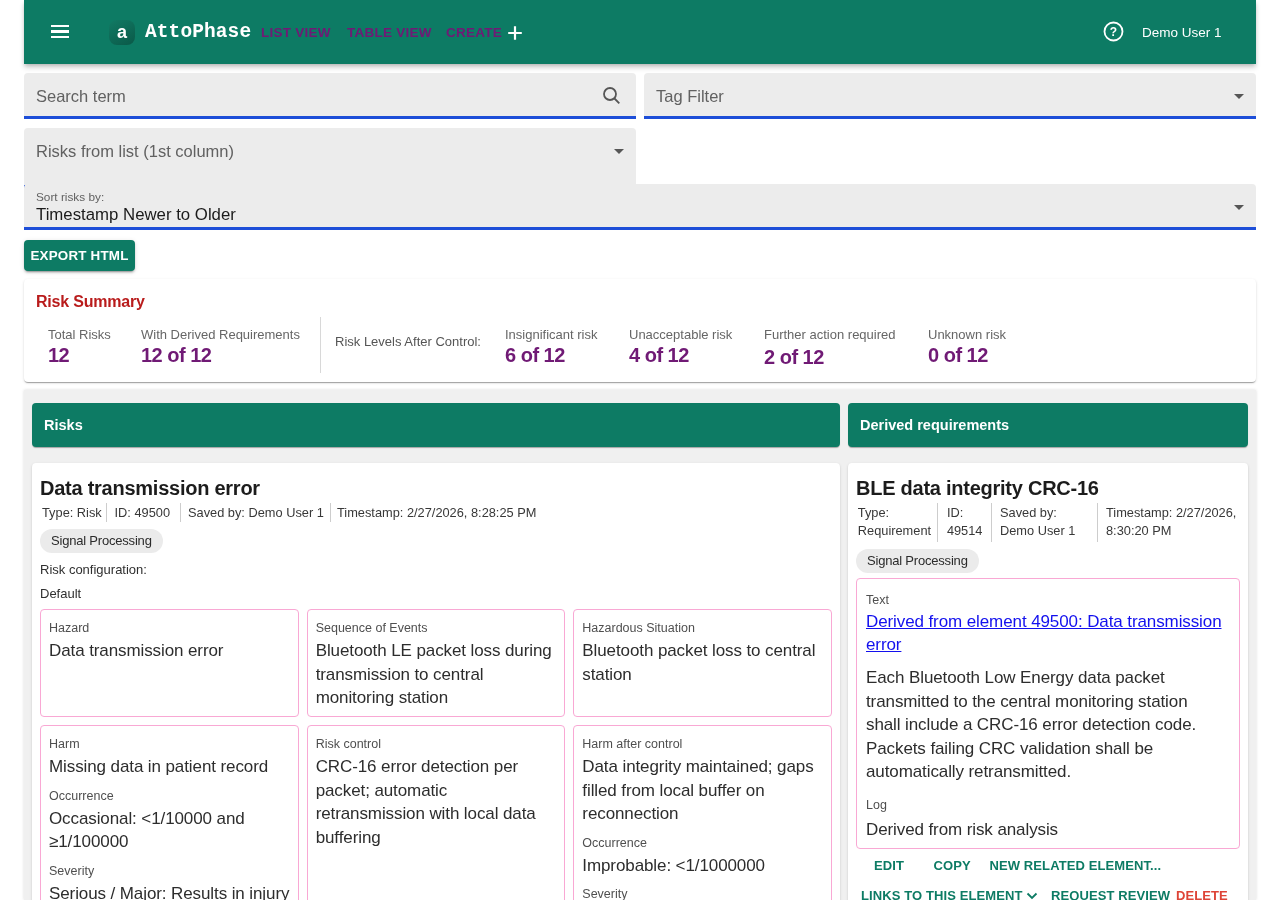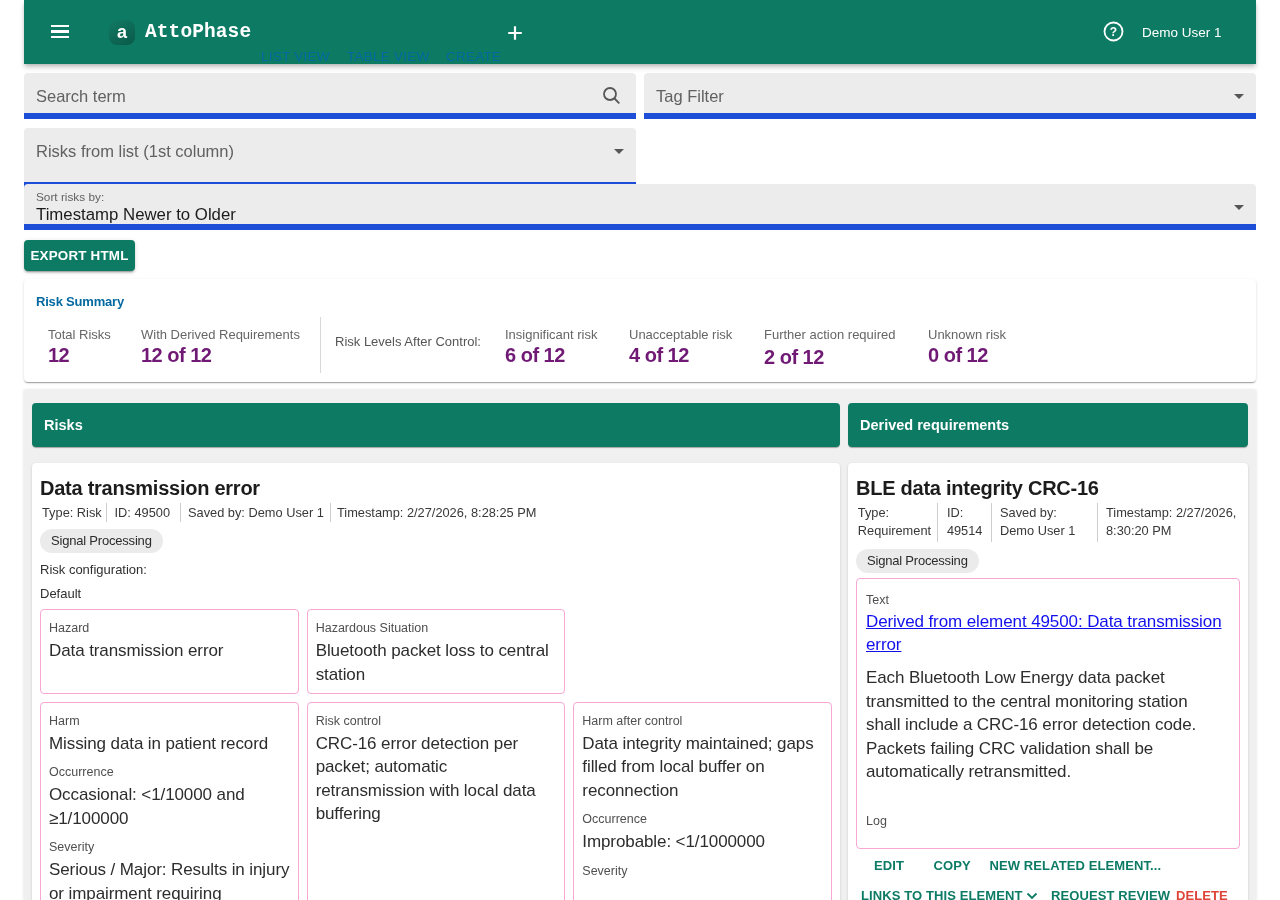--- a/index.html
+++ b/index.html
@@ -9,26 +9,26 @@
 
 
 #appbar { position:absolute; left:24px; top:0; width:1232px; height:64px;
   background:#0d7b64; box-shadow:0 2px 4px -1px rgba(0,0,0,.2), 0 4px 5px 0 rgba(0,0,0,.14); }
 #hamb { position:absolute; left:50.5px; top:25px; width:18.5px; }
 #hamb div { height:2.4px; background:#fff; margin-bottom:3.1px; }
 #logo { position:absolute; left:109px; top:19.5px; width:26px; height:25px; border-radius:8px;
   background:linear-gradient(150deg,#117a64 0%,#0a5948 100%);
   color:#fff; font-weight:700; font-size:18px; text-align:center; line-height:24px; }
 #brand { position:absolute; left:145px; top:20.5px; font-size:19.5px; font-weight:700; letter-spacing:0.1px; color:#fff;font-family:Liberation Mono, monospace; }
-.navbtn { position:absolute; top:25.5px; font-size:13.5px; font-weight:400; letter-spacing:0.25px; color:#0369a1; line-height:13px;margin-top:24px; }
+.navbtn { position:absolute; top:25.5px; font-size:13.5px; font-weight:700; letter-spacing:0.25px; color:#701a75; line-height:13px; }
 #usr { position:absolute; left:1142px; top:26px; font-size:13.5px; font-weight:400; color:#fff; line-height:13px; }
 
 
 .ffield { position:absolute; background:#ececec; border-radius:4px 4px 0 0;
-  border-bottom:6px solid #1d4ed8; }
+  border-bottom:3px solid #1d4ed8; }
 .flabel { position:absolute; left:12px; top:14px; font-size:16.5px; color:#616161; }
 .arrow { position:absolute; width:0; height:0; border-left:5px solid transparent;
   border-right:5px solid transparent; border-top:5px solid #565656; }
 
 
 #exportbtn { position:absolute; left:24px; top:240px; width:111px; height:31px;
   background:#0d7b64; color:#fff; border-radius:4px; font-size:13.4px; font-weight:700;
   letter-spacing:0.2px; text-align:center; line-height:31px;
   box-shadow:0 3px 1px -2px rgba(0,0,0,.2), 0 2px 2px 0 rgba(0,0,0,.14), 0 1px 5px 0 rgba(0,0,0,.12); }
 
@@ -103,21 +103,21 @@
 </div>
 <div class="ffield" style="left:24px; top:184px; width:1232px; height:46px;">
   <div class="abs" style="left:12px; top:6px; font-size:11.8px; color:#616161;">Sort risks by:</div>
   <div class="abs" style="left:12px; top:21px; font-size:16.8px; color:#1b1b1b;">Timestamp Newer to Older</div>
   <div class="arrow" style="right:12px; top:21px;"></div>
 </div>
 
 <div id="exportbtn">EXPORT HTML</div>
 
 <div id="summary"></div>
-<div class="abs" style="left:36px; top:292px; font-size:13px; font-weight:700; letter-spacing:-0.2px; color:#0369a1; line-height:20px;">Risk Summary</div>
+<div class="abs" style="left:36px; top:292px; font-size:16px; font-weight:700; letter-spacing:-0.2px; color:#b91c1c; line-height:20px;">Risk Summary</div>
 <div class="stat-l" style="left:48px; top:327px;">Total Risks</div>
 <div class="stat-v" style="left:48px; top:344px;">12</div>
 <div class="stat-l" style="left:141px; top:327px;">With Derived Requirements</div>
 <div class="stat-v" style="left:141px; top:344px;">12 of 12</div>
 <div class="abs" style="left:320px; top:317px; width:1px; height:56px; background:#d8d8d8;"></div>
 <div class="abs" style="left:335px; top:334px; font-size:13px; color:#555; line-height:16px;">Risk Levels After Control:</div>
 <div class="stat-l" style="left:505px; top:327px;">Insignificant risk</div>
 <div class="stat-v" style="left:505px; top:344px;">6 of 12</div>
 <div class="stat-l" style="left:629px; top:327px;">Unacceptable risk</div>
 <div class="stat-v" style="left:629px; top:344px;">4 of 12</div>
@@ -141,20 +141,24 @@
     <div class="metatx" style="left:305px; top:43px;">Timestamp: 2/27/2026, 8:28:25 PM</div>
     <div style="margin-top:28px; line-height:0;"><span class="chip">Signal Processing</span></div>
     <div class="sublab" style="margin-top:9px;">Risk configuration:</div>
     <div class="sublab" style="margin-top:8px;">Default</div>
     <div class="grid3">
       <div class="box">
           <div class="blabel">Hazard</div>
         <div class="bval">Data transmission error</div>
         </div>
       <div class="box">
+          <div class="blabel">Sequence of Events</div>
+        <div class="bval">Bluetooth LE packet loss during<br>transmission to central<br>monitoring station</div>
+        </div>
+      <div class="box">
           <div class="blabel">Hazardous Situation</div>
         <div class="bval">Bluetooth packet loss to central<br>station</div>
         </div>
     </div>
     <div class="grid3" style="margin-top:8px;">
       <div class="box">
           <div class="blabel">Harm</div>
         <div class="bval">Missing data in patient record</div>
         <div class="blabel mt">Occurrence</div>
         <div class="bval">Occasional: &lt;1/10000 and<br>≥1/100000</div>
@@ -182,21 +186,22 @@
     <div class="metatx rmeta" style="left:98.9px; top:41px;">ID:<br>49514</div>
     <div class="metasep" style="left:142.6px; top:39.5px; height:39.5px;"></div>
     <div class="metatx rmeta" style="left:152px; top:41px;">Saved by:<br>Demo User 1</div>
     <div class="metasep" style="left:248.9px; top:39.5px; height:39.5px;"></div>
     <div class="metatx rmeta" style="left:258px; top:41px;">Timestamp: 2/27/2026,<br>8:30:20 PM</div>
     <div class="abs" style="left:8px; top:86px; line-height:0;"><span class="chip">Signal Processing</span></div>
     <div class="box abs" style="left:8px; top:114.5px; width:384px; height:271px; padding:12px 9px 8px;">
       <div class="blabel">Text</div>
       <div class="bval" style="margin-top:1px;"><a class="dlink" href="#x">Derived from element 49500: Data transmission<br>error</a></div>
       <div class="bval" style="margin-top:9.5px;">Each Bluetooth Low Energy data packet<br>transmitted to the central monitoring station<br>shall include a CRC-16 error detection code.<br>Packets failing CRC validation shall be<br>automatically retransmitted.</div>
-      <div class="blabel" style="margin-top:28px;">Log</div>
+      <div class="blabel" style="margin-top:12px;">Log</div>
+      <div class="bval" style="margin-top:4px;">Derived from risk analysis</div>
     </div>
     <div class="cbtn" style="left:26px; top:396px;">EDIT</div>
     <div class="cbtn" style="left:85.5px; top:396px;">COPY</div>
     <div class="cbtn" style="left:141.5px; top:396px;">NEW RELATED ELEMENT...</div>
     <div class="cbtn" style="left:13px; top:426px;">LINKS TO THIS ELEMENT</div>
     <svg class="abs" style="left:176px; top:425px;" width="16" height="16" viewBox="0 0 16 16">
       <path d="M3.5 5.5 L8 10 L12.5 5.5" stroke="#0d7b64" stroke-width="1.8" fill="none"></path>
     </svg>
     <div class="cbtn" style="left:203px; top:426px;">REQUEST REVIEW</div>
     <div class="cbtn" style="left:328px; top:426px; color:#de4437;">DELETE</div>

